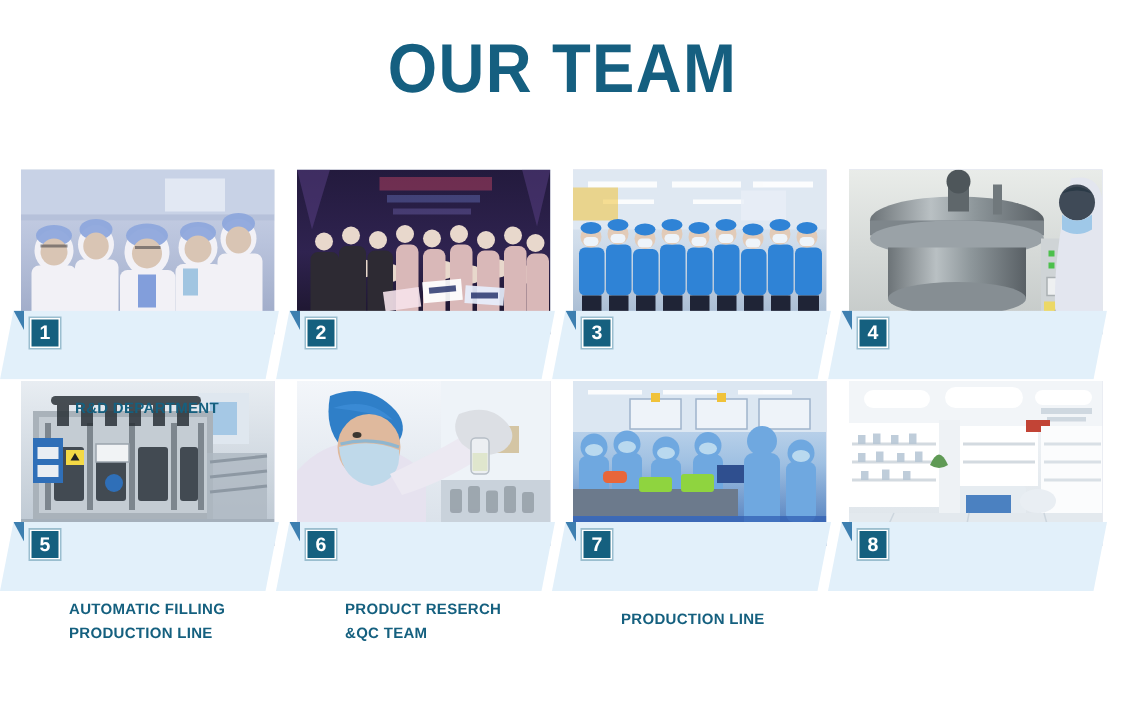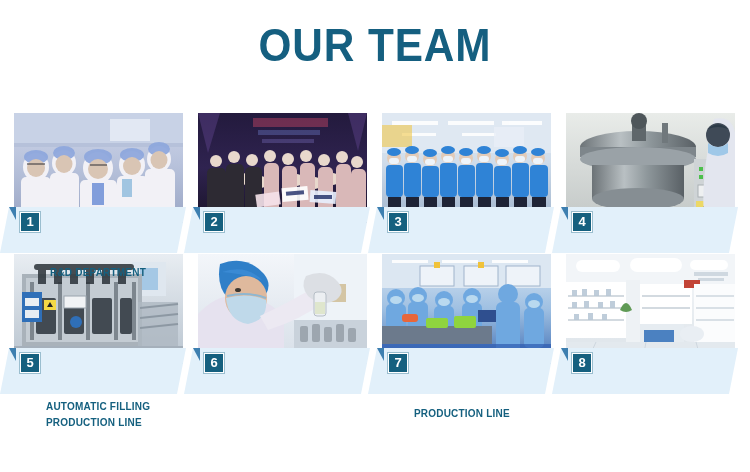--- a/index.html
+++ b/index.html
@@ -480,20 +480,22 @@
         <path d="M62 62 q34 -16 56 -30 l12 14 q-28 20 -60 30z" fill="#ece9f2"></path>
         <path d="M108 22 q20 -8 32 6 q8 10 -2 18 q-14 8 -28 -4 q-8 -10 -2 -20z" fill="#dcdfe4"></path>
         <rect x="116" y="38" width="12" height="24" rx="3" fill="#eceff2" stroke="#b6bec6"></rect>
         <rect x="117" y="48" width="10" height="12" fill="#dfe6cd"></rect>
         <rect x="0" y="96" width="169" height="14" fill="#b3bcc6" opacity=".5"></rect>
       </svg>
     </div>
     <div class="fold"></div>
     <div class="banner"></div>
     <div class="badge">6</div>
+    <div class="label">PRODUCT RESERCH
+&amp;QC TEAM</div>
   </div>
 
   <div class="card one-line wide-pad">
     <div class="photo">
       <svg viewBox="0 0 169 110" preserveAspectRatio="none" aria-hidden="true">
         <defs>
           <linearGradient id="g7" x1="0" y1="0" x2="0" y2="1">
             <stop offset="0" stop-color="#dde8f4"></stop>
               <stop offset="0.5" stop-color="#9fc0e2"></stop>
               <stop offset="1" stop-color="#3f6fb5"></stop>

